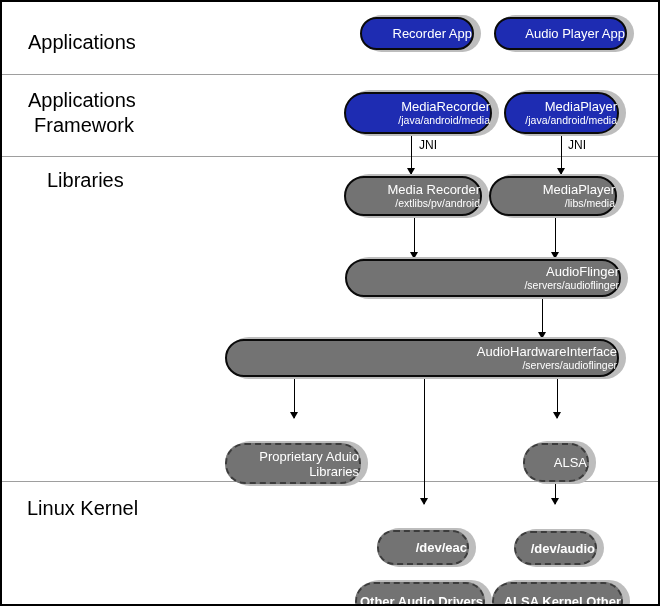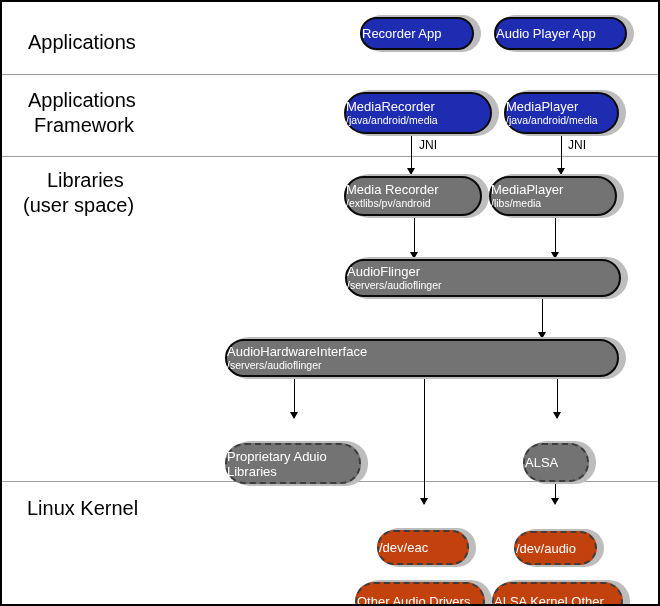--- a/index.html
+++ b/index.html
@@ -5,29 +5,29 @@
   html,body { margin:0; padding:0; background:#fff; }
   .canvas {
     position:relative; width:660px; height:606px;
     background:#ffffff; border:2px solid #000; box-sizing:border-box;
     font-family:"Liberation Sans", sans-serif; overflow:hidden;
   }
   .divider { position:absolute; left:0; width:100%; height:1px; background:#9e9e9e; }
   .section-label { position:absolute; color:#000000; font-size:20px; line-height:25px; }
   .node {
     position:absolute; box-sizing:border-box;
-    display:flex; flex-direction:column; align-items:flex-start; justify-content:center;
+    display:flex; flex-direction:column; align-items:flex-end; justify-content:center;
     text-align:center; color:#ffffff; border:2px solid #0a0a0a;
     box-shadow:5px 0 0 2px #bdbdbd;
   }
   .node .title { font-size:13px; line-height:15px; white-space:nowrap; }
   .node .path  { font-size:10.5px; line-height:13px; white-space:nowrap; }
   .blue  { background:#1e2cb2; }
   .green { background:#737373; }
-  .red   { background:#c2410c; }
+  .red   { background:#737373;font-weight:bold; }
   .dashed { border:2px dashed #3c3c3c;margin-top:25px; }
   .arrow { position:absolute; width:0; border-left:1.5px solid #000; }
   .arrow::after {
     content:""; position:absolute; bottom:-1px; left:-4.7px;
     border-left:4px solid transparent; border-right:4px solid transparent;
     border-top:7px solid #000;
   }
   .jni { position:absolute; font-size:12px; font-weight:normal; color:#000; }
 </style>
 </head>
@@ -41,21 +41,20 @@
 
   <div class="section-label" style="left:26px; top:28px">Applications</div>
 
   <div class="section-label" style="left:26px; top:86px">
     <div>Applications</div>
     <div style="margin-left:6px">Framework</div>
   </div>
 
   <div class="section-label" style="left:21px; top:166px">
     <div style="margin-left:24px">Libraries</div>
-    <div>(user space)</div>
   </div>
 
   <div class="section-label" style="left:25px; top:494px">Linux Kernel</div>
 
   <div class="arrow" style="left:409px; top:132px; height:40px"></div>
   <div class="arrow" style="left:559px; top:132px; height:40px"></div>
   <div class="arrow" style="left:412px; top:214px; height:42px"></div>
   <div class="arrow" style="left:553px; top:214px; height:42px"></div>
   <div class="arrow" style="left:540px; top:295px; height:41px"></div>
   <div class="arrow" style="left:292px; top:375px; height:41px"></div>

